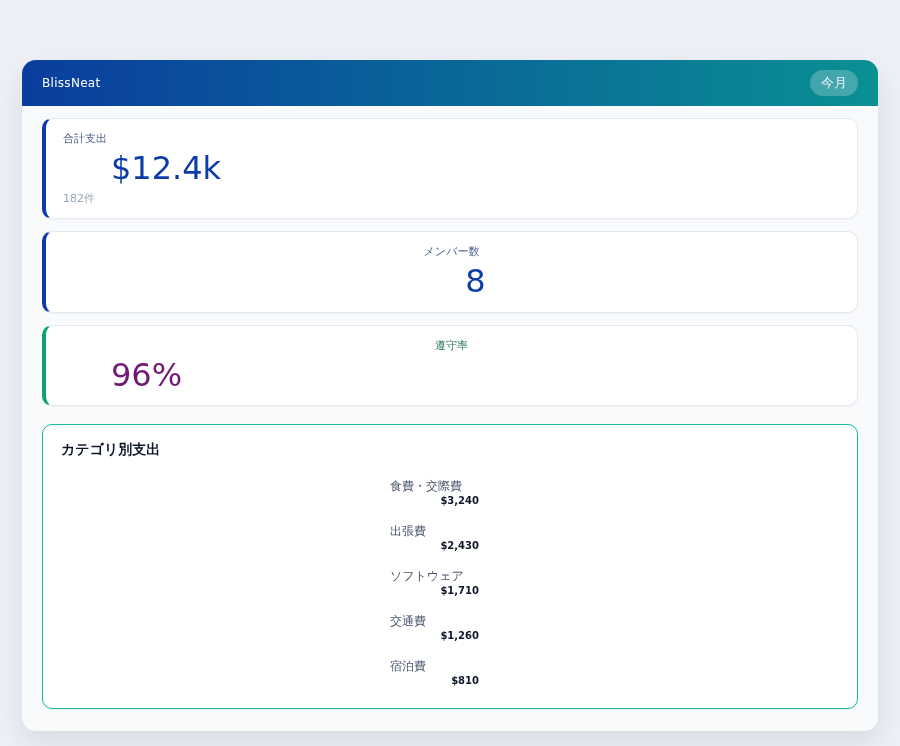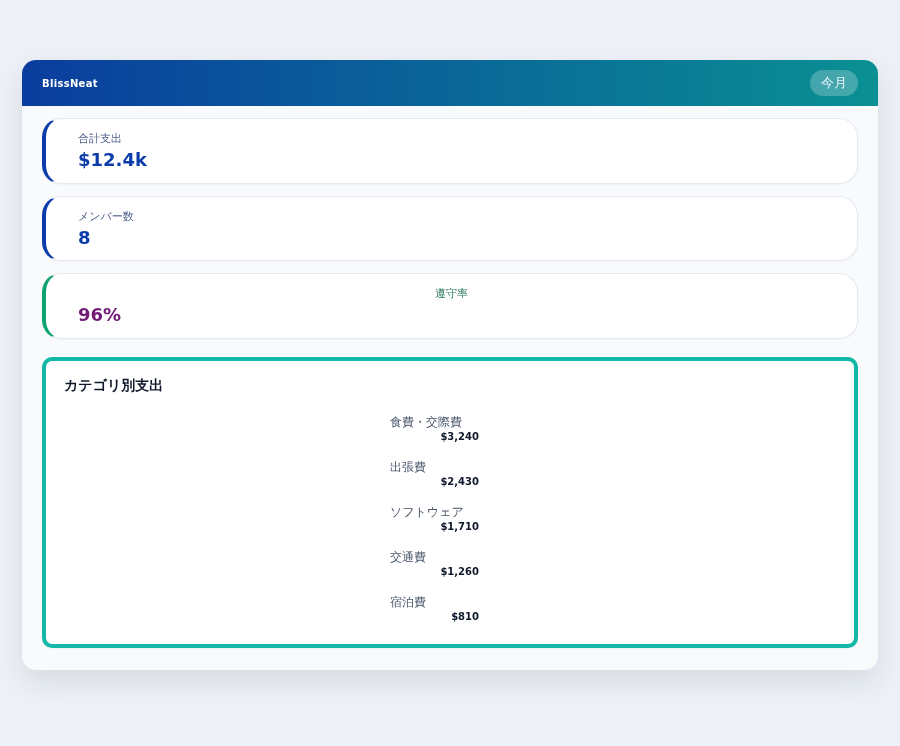--- a/index.html
+++ b/index.html
@@ -20,50 +20,50 @@
   .header {
     height: 46px;
     background: linear-gradient(90deg, #0a3d9e 0%, #0a9093 100%);
     display: flex;
     align-items: center;
     justify-content: space-between;
     padding: 0 20px;
   }
   .app-title {
     color: #ffffff;
-    font-weight: bold;
-    font-size: 10px;
+    font-weight: normal;
+    font-size: 12px;
     letter-spacing: 0.3px;
   }
   .badge {
     background: rgba(255, 255, 255, 0.24);
     color: #eef6ff;
     font-size: 13px;
     padding: 4px 11px;
     border-radius: 999px;
     border: none;
     cursor: pointer;
     font-family: inherit;
   }
   .content { padding: 12px 20px 0 20px; }
   .stat-card {
     background: #ffffff;
     border: 1px solid #e4e9f1;
     border-left: 4px solid #0b3caa;
-    border-radius: 19px;
-    padding: 12px 32px;
+    border-radius: 10px;
+    padding: 12px 17px;
     margin-bottom: 12px;
     box-shadow: 0 1px 2px rgba(15, 23, 42, 0.04);
   }
   .stat-label { font-size: 11px; color: #51618f; margin-bottom: 4px; }
-  .stat-value { font-size: 18px; font-weight: bold; color: #0b3caa; line-height: 1.15; }
+  .stat-value { font-size: 32px; font-weight: normal; color: #0b3caa; line-height: 1.15; margin-left: 48px; }
   .stat-sub { font-size: 11px; color: #9aa7b8; margin-top: 4px; }
   .category-card {
     background: #ffffff;
-    border: 4px solid #14b8a6;
+    border: 1px solid #14b8a6;
     border-radius: 10px;
     padding: 16px 18px 14px 18px;
     margin-top: 18px;
     box-shadow: 0 1px 2px rgba(15, 23, 42, 0.04);
   }
   .category-title { font-size: 14px; font-weight: bold; color: #0f172a; margin-bottom: 10px; }
   .cat-row { display: flex; align-items: center; padding: 8.5px 0; flex-direction: column; }
   .cat-label { width: 120px; font-size: 12px; color: #475569; flex-shrink: 0; }
   .bar-track {
     flex: 1;
@@ -84,23 +84,24 @@
   <div class="header">
     <span class="app-title">BlissNeat</span>
     <button class="badge">今月</button>
   </div>
 
   <div class="content">
 
     <div class="stat-card" style="border-left-color: rgb(11, 60, 170);">
       <div class="stat-label" style="color: rgb(81, 97, 143);">合計支出</div>
       <div class="stat-value" style="color: rgb(11, 60, 170);">$12.4k</div>
+      <div class="stat-sub">182件</div>
     </div>
 
-    <div class="stat-card" style="border-left-color: rgb(11, 60, 170);">
+    <div class="stat-card" style="border-left-color: rgb(11, 60, 170); text-align: center;">
       <div class="stat-label" style="color: rgb(81, 97, 143);">メンバー数</div>
       <div class="stat-value" style="color: rgb(11, 60, 170);">8</div>
     </div>
 
 
     <div class="stat-card" style="border-left-color: rgb(14, 163, 113);">
       <div class="stat-label" style="color: rgb(47, 125, 95); text-align: center;">遵守率</div>
       <div class="stat-value" style="color: #701a75;">96%</div>
     </div>
 

